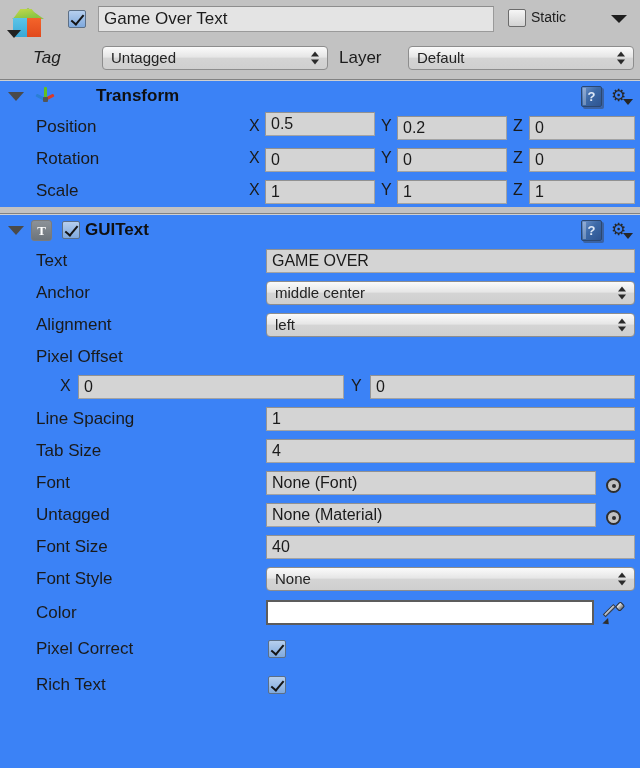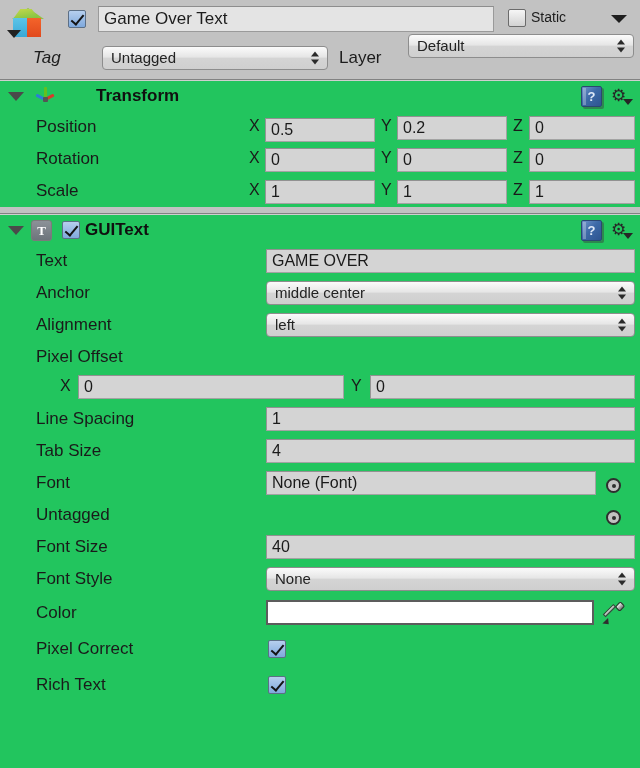--- a/index.html
+++ b/index.html
@@ -15,21 +15,21 @@
     color: #1c1c1c;
     overflow: hidden;
     -webkit-font-smoothing: none;
   }
 
   
   .inspector {
     width: 640px;
     height: 768px;
     position: relative;
-    background: #22c55e;
+    background: #3b82f6;
   }
 
   .hline {
     height: 1px;
     background: #828282;
     width: 100%;
   }
   .hline-light {
     height: 1px;
     background: #cfcfcf;
@@ -232,21 +232,21 @@
     position: absolute;
     left: 102px;
     top: 46px;
     width: 226px;
     height: 24px;
     line-height: 22px;
   }
   .layer-popup {
     position: absolute;
     left: 408px;
-    top: 34px;
+    top: 46px;
     width: 226px;
     height: 24px;
     line-height: 22px;
   }
 
   
   .comp-header {
     position: relative;
     height: 30px;
   }
@@ -567,21 +567,21 @@
     <div class="help-icon">?</div>
     <div class="gear-icon">
       <span class="gw">⚙</span>
       <span class="gcaret"></span>
     </div>
   </div>
 
   <div class="row">
     <div class="row-label">Position</div>
     <div class="axis-letter v-x-lab">X</div>
-    <div class="field v-x-fld" style="top:7px;">0.5</div>
+    <div class="field v-x-fld" style="top:1px;">0.5</div>
     <div class="axis-letter v-y-lab">Y</div>
     <div class="field v-y-fld" style="top:5px;">0.2</div>
     <div class="axis-letter v-z-lab">Z</div>
     <div class="field v-z-fld" style="top:5px;">0</div>
   </div>
 
   <div class="row">
     <div class="row-label">Rotation</div>
     <div class="axis-letter v-x-lab">X</div>
     <div class="field v-x-fld" style="top:5px;">0</div>
@@ -662,20 +662,21 @@
   </div>
 
   <div class="row">
     <div class="row-label">Font</div>
     <div class="field obj-fld" style="top:4px;">None (Font)</div>
     <div class="obj-picker"></div>
   </div>
 
   <div class="row">
     <div class="row-label">Untagged</div>
+    <div class="field obj-fld" style="top:4px;">None (Material)</div>
     <div class="obj-picker"></div>
   </div>
 
   <div class="row">
     <div class="row-label">Font Size</div>
     <div class="field wide-fld" style="top:4px;">40</div>
   </div>
 
   <div class="row">
     <div class="row-label">Font Style</div>

